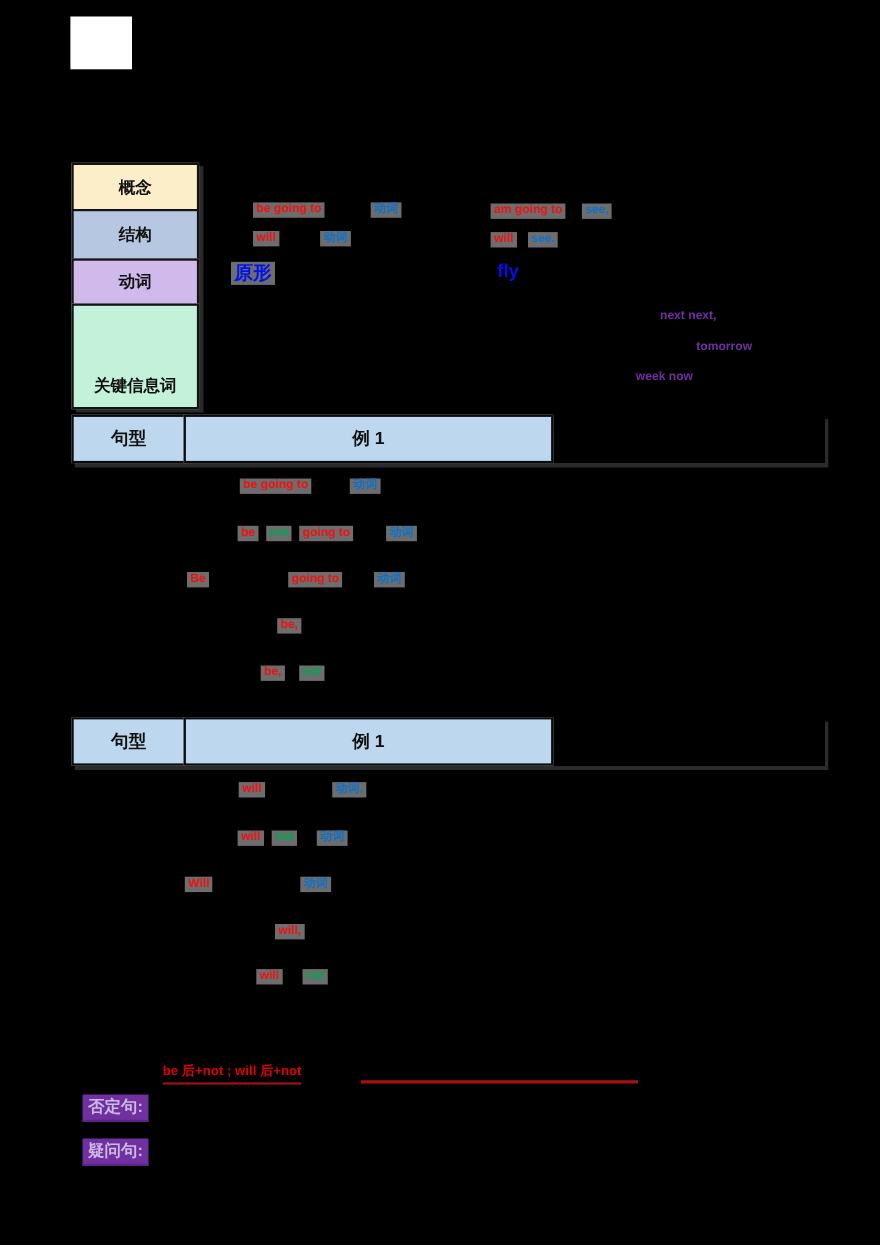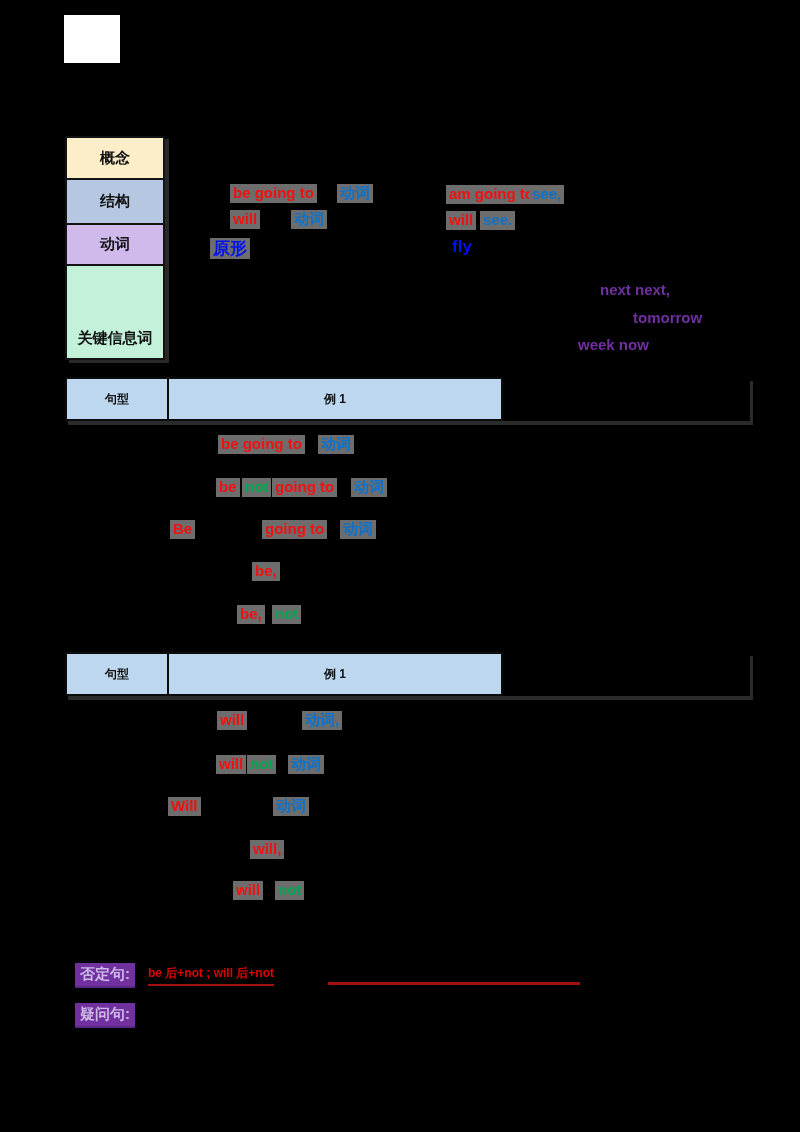--- a/index.html
+++ b/index.html
@@ -9,46 +9,46 @@
     --cellKeywords:#c3f1da; --noteRed:#e00000; --underlineRed:#a31010;
   }
   html,body{margin:0;padding:0;background:#000;}
   .page{
     position:relative; width:800px; height:1132px; background:#000;
     font-family:"Liberation Sans", sans-serif; overflow:hidden;
   }
   .logo-box{position:absolute; left:64px; top:15px; width:56px; height:48px; background:#fff;}
 
   
-  .info-table{position:absolute; left:65px; top:136px; width:100px;
+  .info-table{position:absolute; left:65px; top:148px; width:116px;
     box-shadow:4px 3px 0 rgba(90,90,90,.45);}
   .info-cell{border:2px solid #131313; display:flex; align-items:center; justify-content:center;
     font-weight:bold; font-size:15px; color:#111; text-align:center;}
   .c1{height:40px; background:var(--cellConcept);}
   .c2{height:43px; background:var(--cellStructure); margin-top:-2px;}
   .c3{height:39px; background:var(--cellVerb); margin-top:-2px;}
   .c4{height:82px; background:var(--cellKeywords); margin-top:-2px; align-items:flex-end; padding-bottom:10px; box-sizing:content-box;}
 
   
   .hdr{position:absolute; left:65px; width:685px; height:44px; display:flex;
     box-shadow:3px 4px 0 rgba(85,85,85,.5);}
   .hdr .hcell{background:var(--headerBg); border:2px solid #0b0b0b; margin-left:-2px;
-    display:flex; align-items:center; justify-content:center; font-weight:bold; font-size:12px; color:#101010;}
+    display:flex; align-items:center; justify-content:center; font-weight:bold; font-size:16px; color:#101010;}
   .hdr .hcell:first-child{margin-left:0;}
   .hc1{width:100px;} .hc2{width:253px;} .hc3{width:332px;}
 
   
-  .fr{position:absolute; font-weight:bold; font-size:15px; line-height:1.25; white-space:nowrap;}
+  .fr{position:absolute; font-weight:bold; font-size:11px; line-height:1.25; white-space:nowrap;}
   .hl{background:var(--hl); padding:0 3px;}
   .red{color:var(--red);} .green{color:var(--green);} .blue{color:var(--blue);}
   .pb{color:var(--pureblue); font-size:17px;} .purple{color:var(--purple);}
 
   
   .plabel{position:absolute; background:var(--purple); color:#cdb9e6; font-weight:bold;
-    font-size:15px; padding:2px 5px; border-bottom:2px solid #5b2584; white-space:nowrap;}
+    font-size:15px; padding:2px 5px; border-bottom:2px solid #5b2584; white-space:nowrap;margin-top:32px;}
   .ntext{position:absolute; color:var(--noteRed); font-weight:bold; font-size:12px;
     border-bottom:2px solid var(--underlineRed); padding-bottom:2px; white-space:nowrap;}
   .ulext{position:absolute; border-bottom:3px solid var(--underlineRed); height:17px;}
 </style>
 </head>
 <body>
 
 <div class="page">
 
   <div class="logo-box"></div>

